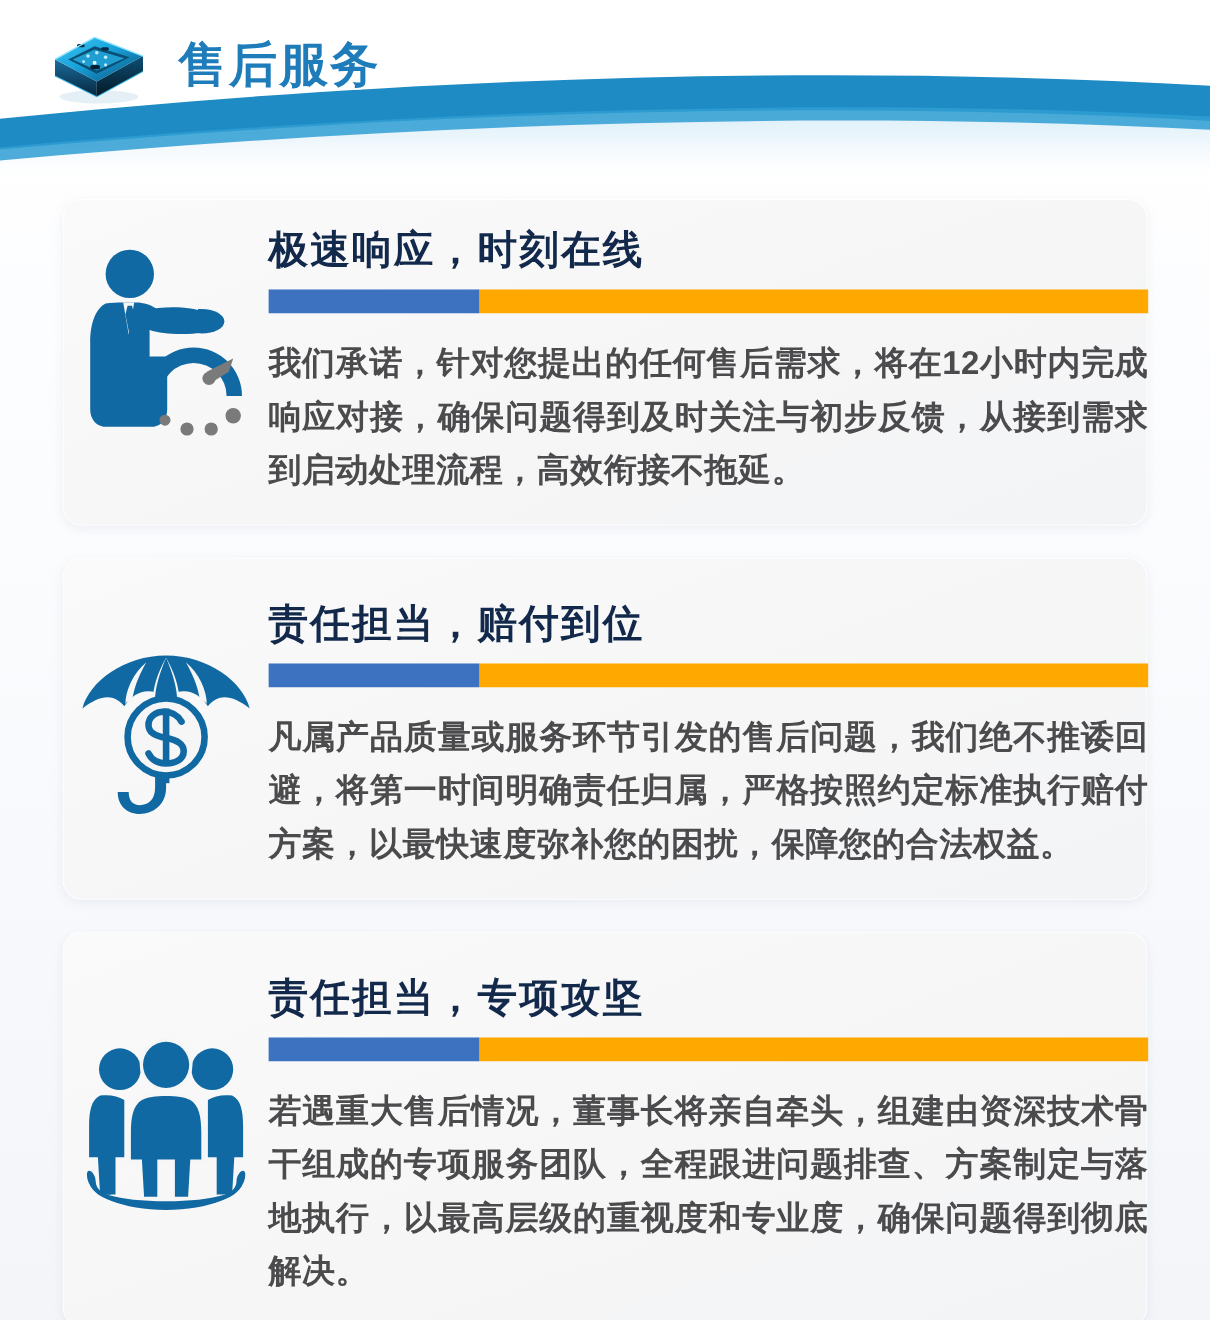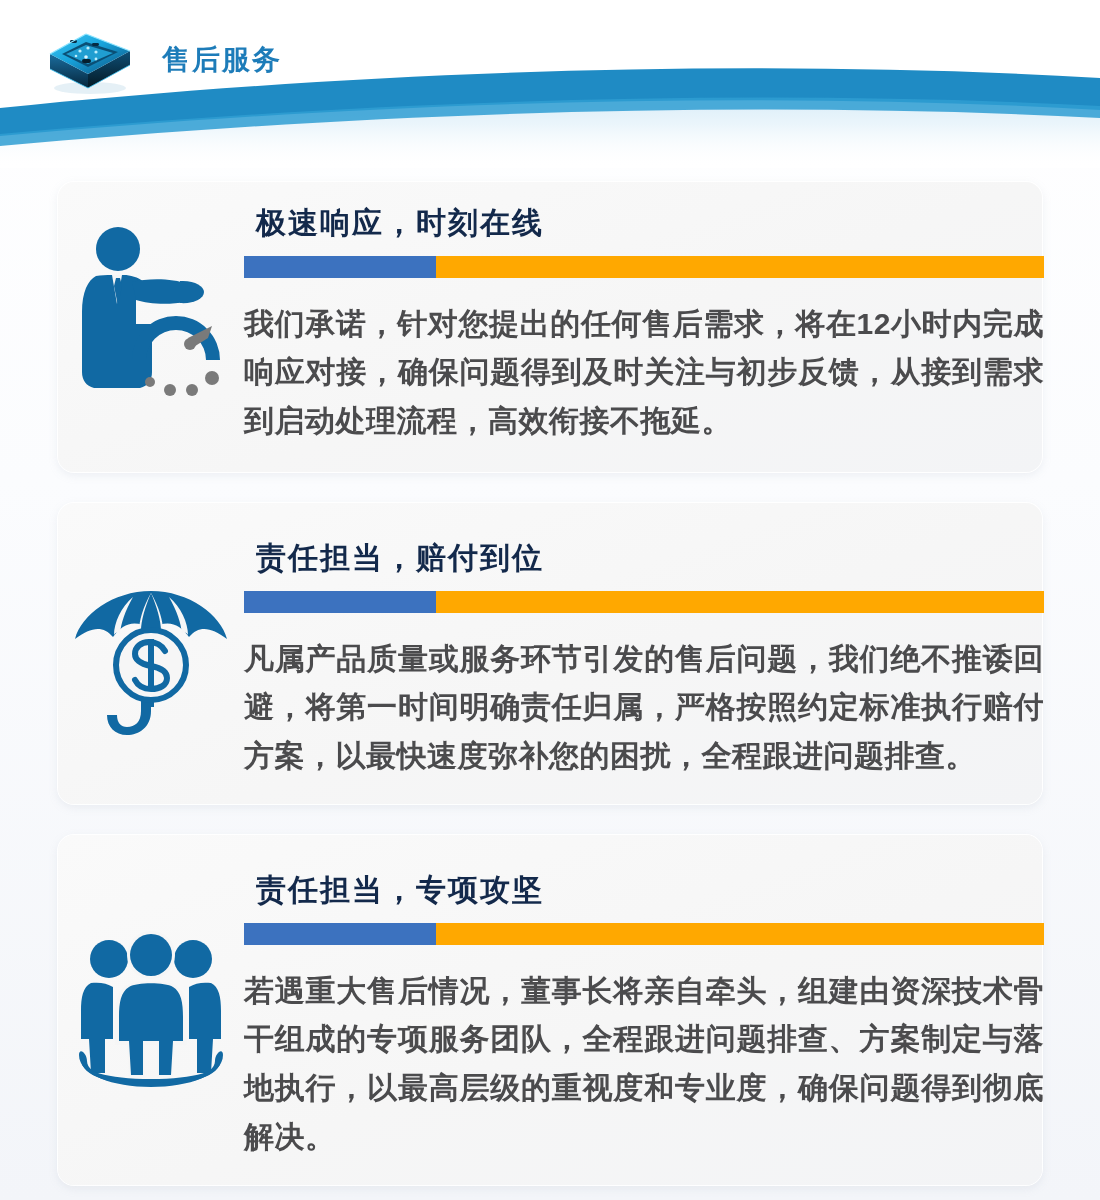--- a/index.html
+++ b/index.html
@@ -36,21 +36,21 @@
   }
 
   .spa-icon {
     width: 104px;
     height: 72px;
     position: relative;
     flex: none;
   }
 
   .header-title {
-    font-size: 28px;
+    font-size: 44px;
     font-weight: bold;
     color: #1d7cb9;
     letter-spacing: 2px;
     line-height: 1;
     white-space: nowrap;
     text-shadow: 0 1px 0 rgba(255,255,255,0.6);
   }
 
   .header-wave {
     position: absolute;
@@ -89,28 +89,27 @@
     justify-content: center;
     padding-top: 28px;
   }
 
   .card-body {
     flex: 1;
     padding-right: 0;
   }
 
   .card-title {
-    font-size: 30px;
+    font-size: 36px;
     font-weight: bold;
     color: #13294b;
     letter-spacing: 2px;
     line-height: 1.25;
     margin-bottom: 14px;
     white-space: nowrap;
-    margin-left: 12px;
   }
 
   .bar {
     height: 22px;
     width: 800px;
     display: flex;
     overflow: hidden;
     margin-bottom: 22px;
   }
   .bar-blue  { background: #3c72bf; }
@@ -261,21 +260,21 @@
         <rect x="75" y="58" width="6" height="52" fill="#1169a3"></rect>
         <path d="M92,70 C88,63 82,61 76,61 C68,61 62,66 62,73 C62,80 68,83 78,85 C88,87 94,90 94,97 C94,104 87,108 78,108 C71,108 65,105 62,99" fill="none" stroke="#1169a3" stroke-width="6" stroke-linecap="round"></path>
       </svg>
     </div>
     <div class="card-body">
       <div class="card-title">责任担当，赔付到位</div>
       <div class="bar">
         <div class="bar-blue" style="width:24%"></div>
         <div class="bar-orange"></div>
       </div>
-      <div class="card-text">凡属产品质量或服务环节引发的售后问题，我们绝不推诿回避，将第一时间明确责任归属，严格按照约定标准执行赔付方案，以最快速度弥补您的困扰，全程跟进问题排查。</div>
+      <div class="card-text">凡属产品质量或服务环节引发的售后问题，我们绝不推诿回避，将第一时间明确责任归属，严格按照约定标准执行赔付方案，以最快速度弥补您的困扰，保障您的合法权益。</div>
     </div>
   </div>
 
   <div class="card card-3">
     <div class="card-icon">
       <svg width="160" height="160" viewBox="0 0 160 160">
 
         <circle cx="38" cy="32" r="19" fill="#1169a3"></circle>
         <path d="M20,56 C12,60 10,70 10,84 L10,112 L18,112 L20,146 L34,146 L34,112 L42,112 L42,60 C36,56 28,55 20,56 Z" fill="#1169a3"></path>
         <path d="M20,112 L20,146 L30,146 L30,112 Z" fill="#1169a3"></path>

